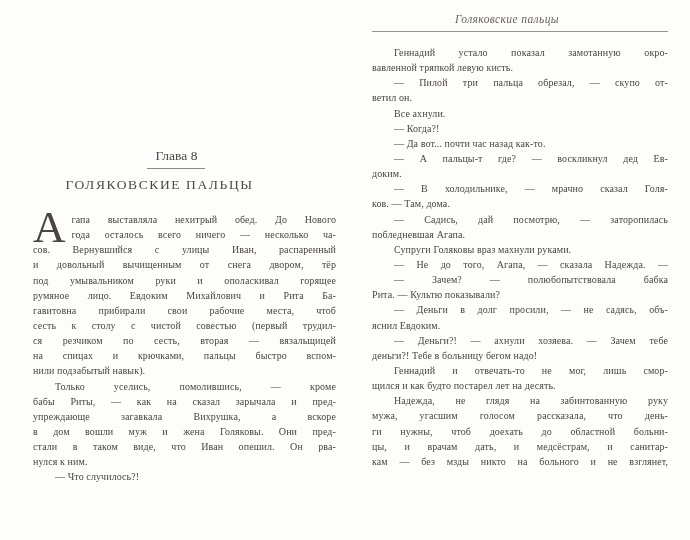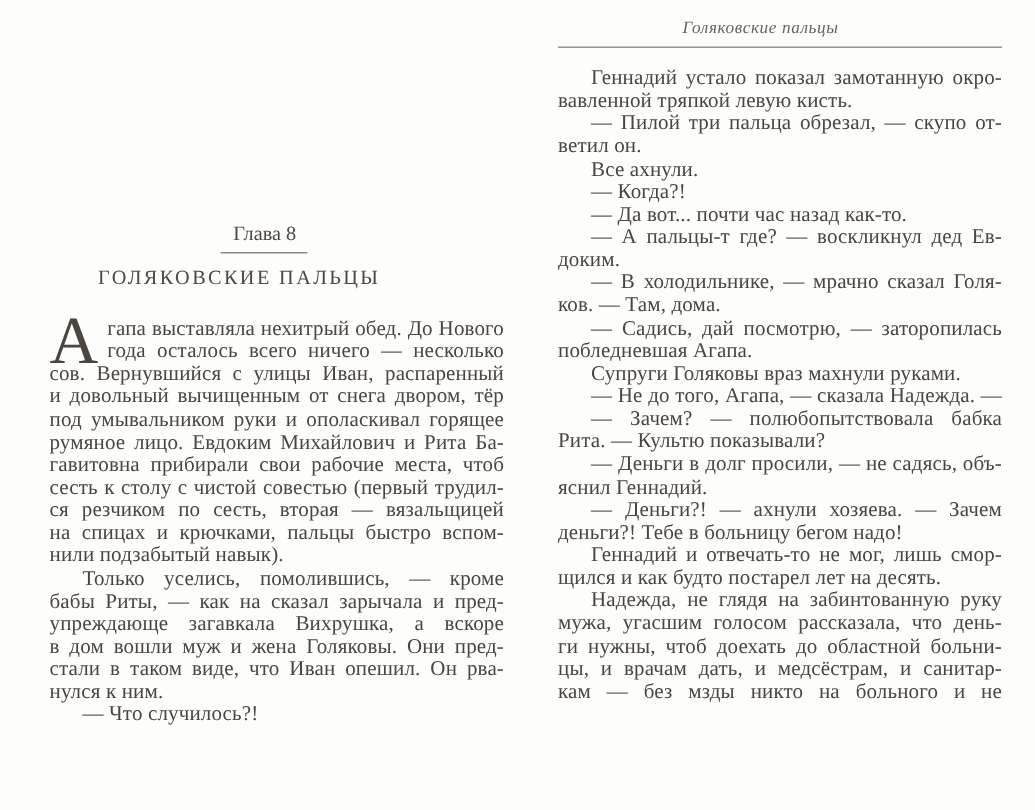--- a/index.html
+++ b/index.html
@@ -44,21 +44,21 @@
     position:absolute;top:31px;left:0;right:0;height:1px;
     background:#9a938a;
   }
 
   
   .body-text{position:absolute;left:0;right:0;}
   .body-left{top:212px;}
   .body-right{top:45px;}
   .para{margin:0;}
   .line{
-    font-size:14px;line-height:15.15px;height:15.15px;overflow:hidden;
+    font-size:10px;line-height:15.15px;height:15.15px;overflow:hidden;
     text-align:justify;text-align-last:justify;
     letter-spacing:0.1px;
   }
   .line.last{text-align-last:left;}
   .line.indent{text-indent:22px;}
   .dropcap{
     float:left;
     font-size:45px;line-height:30px;height:30px;
     padding:0 6px 0 0;
     color:#4b453e;
@@ -151,21 +151,21 @@
         </div>
         <div class="para">
           <div class="line indent">— Не до того, Агапа, — сказала Надежда. —</div>
         </div>
         <div class="para">
           <div class="line indent">— Зачем? — полюбопытствовала бабка</div>
           <div class="line last">Рита. — Культю показывали?</div>
         </div>
         <div class="para">
           <div class="line indent">— Деньги в долг просили, — не садясь, объ-</div>
-          <div class="line last">яснил Геннадий.</div>
+          <div class="line last">яснил Евдоким.</div>
         </div>
         <div class="para">
           <div class="line indent">— Деньги?! — ахнули хозяева. — Зачем тебе</div>
           <div class="line last">деньги?! Тебе в больницу бегом надо!</div>
         </div>
         <div class="para">
           <div class="line indent">Геннадий и отвечать-то не мог, лишь смор-</div>
           <div class="line last">щился и как будто постарел лет на десять.</div>
         </div>
         <div class="para">

